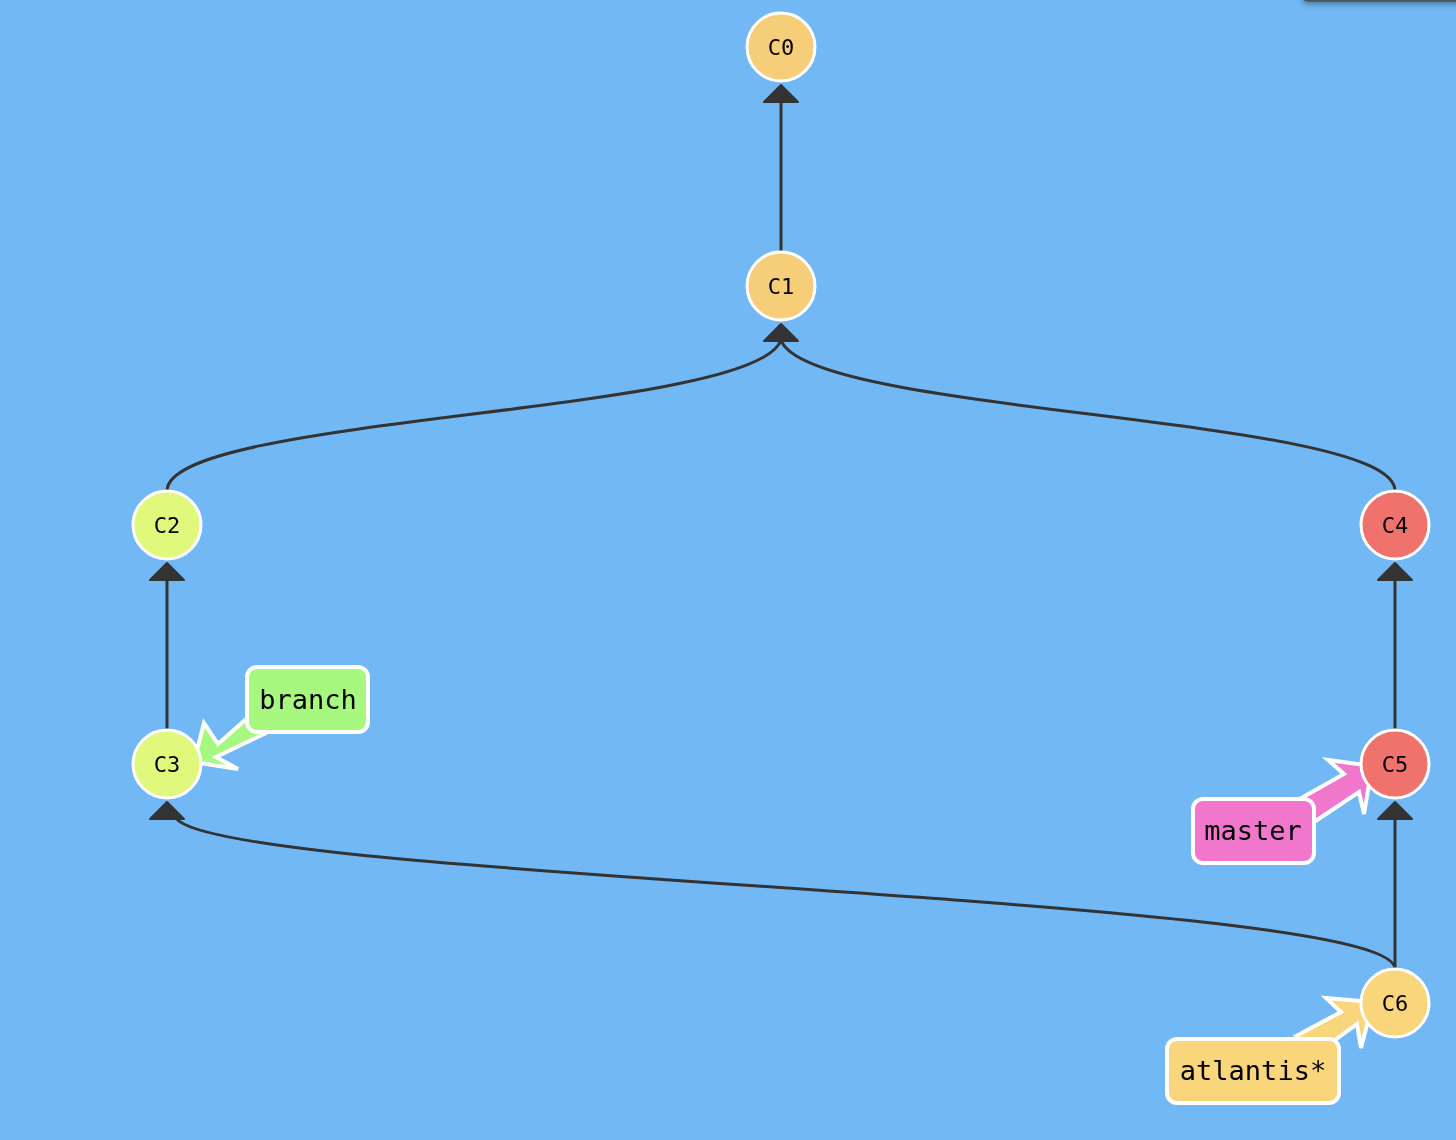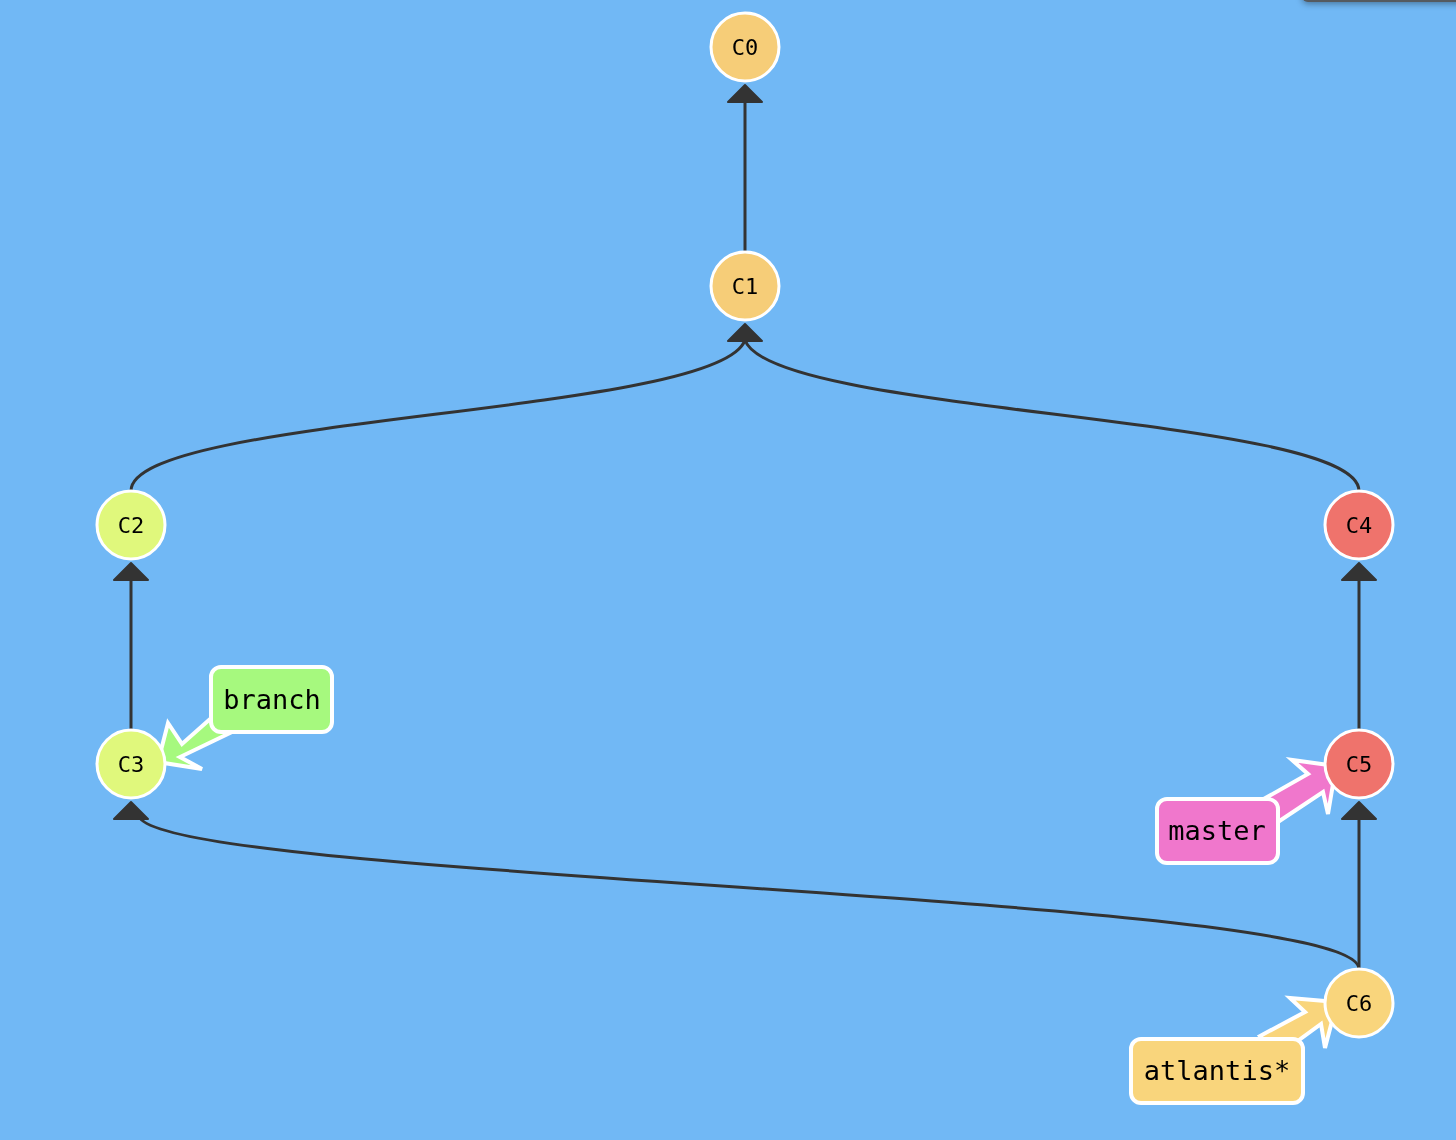--- a/index.html
+++ b/index.html
@@ -9,20 +9,21 @@
       height: 1140px;
       overflow: hidden;
       background: #71b8f5;
       font-family: "DejaVu Sans Mono", "Liberation Mono", monospace;
     }
     #stage {
       position: absolute;
       left: 0; top: 0;
       width: 1258px;
       height: 1140px;
+      padding-left: 36px;
     }
     #corner-panel {
       position: absolute;
       left: 1302px;
       top: -14px;
       width: 170px;
       height: 16px;
       background: #555a60;
       border-radius: 6px;
       box-shadow: 0 2px 6px rgba(0,0,0,0.35);

